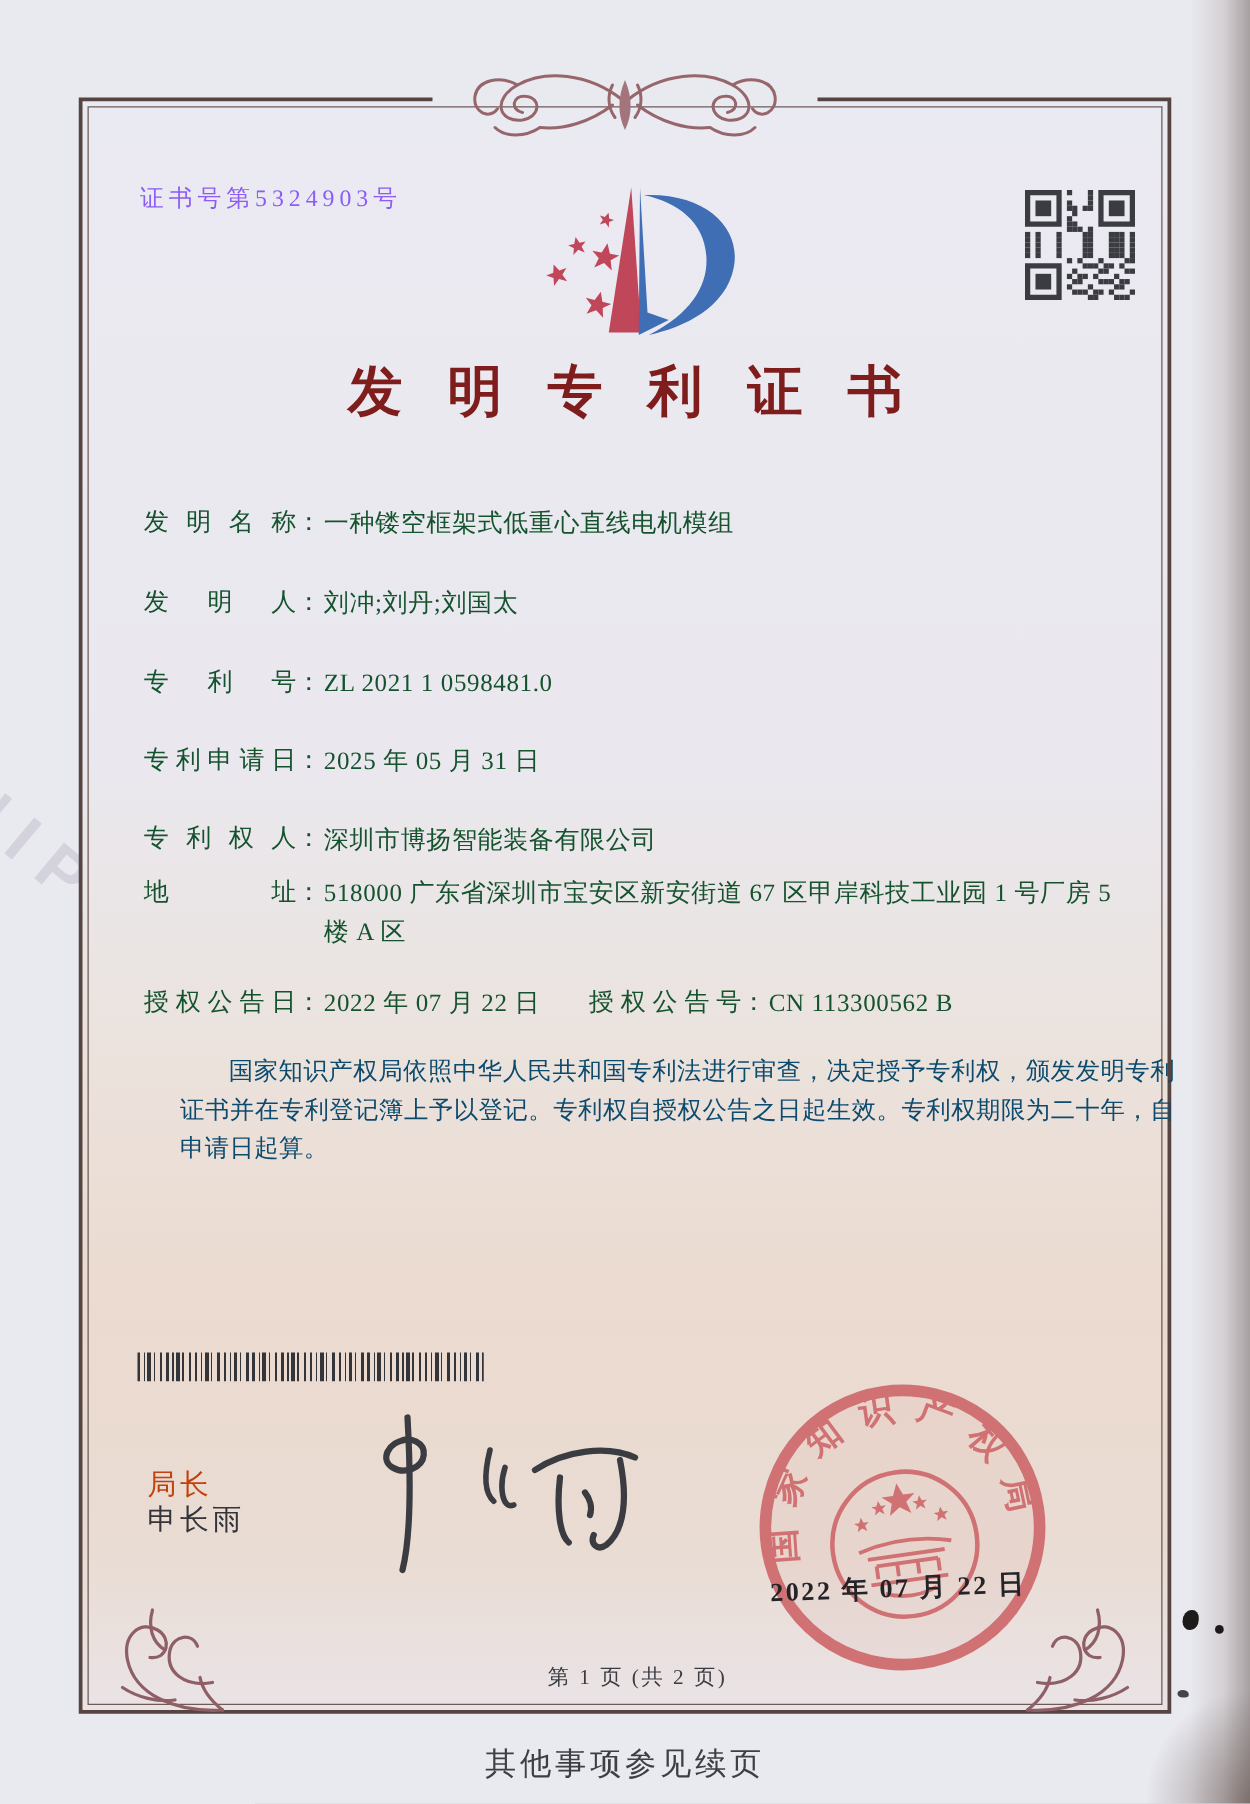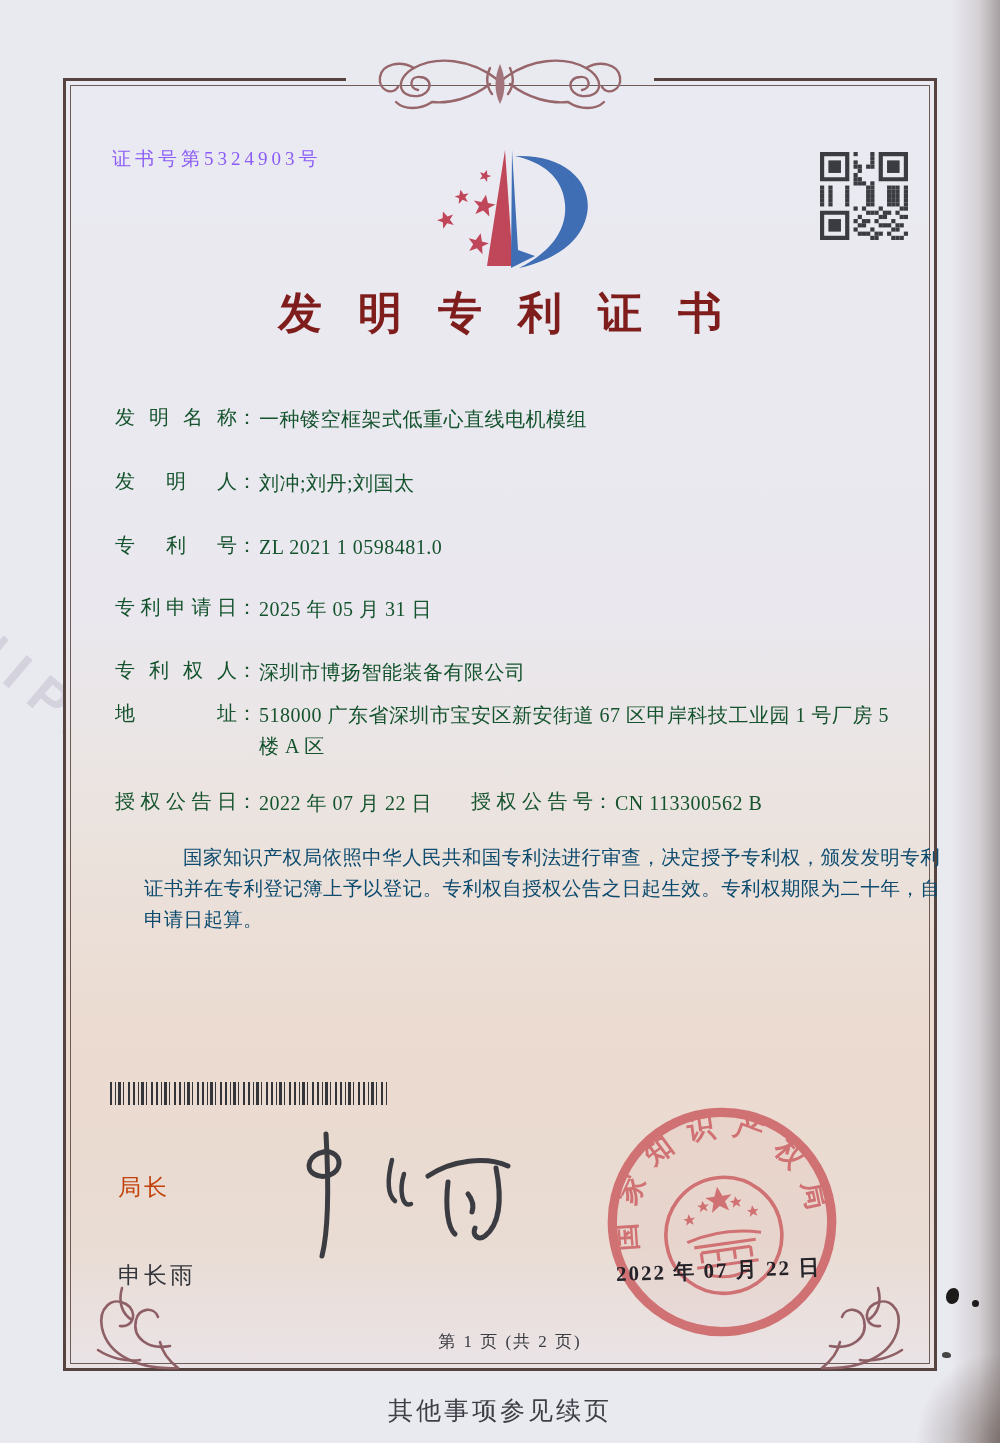--- a/index.html
+++ b/index.html
@@ -42,21 +42,21 @@
          text-align:justify;color:#0c4a6e;letter-spacing:.3px;margin-left:32px;}
   .paras p{margin:0;text-indent:2em;}
   
   .barcode{position:absolute;left:110px;top:1082px;width:277px;height:23px;
     background-image:repeating-linear-gradient(90deg,#34353b 0 2px,transparent 2px 5px,#34353b 5px 6px,
       transparent 6px 8px,#34353b 8px 11px,transparent 11px 13px,#34353b 13px 14px,transparent 14px 18px,
       #34353b 18px 20px,transparent 20px 23px);}
   
   .signer-title{position:absolute;left:118px;top:1172px;font-size:23px;letter-spacing:3px;color:#c2410c;
         font-family:"Liberation Sans","DejaVu Sans",sans-serif;}
-  .signer-name{position:absolute;left:118px;top:1260px;font-size:23px;letter-spacing:3px;color:#33353b;
+  .signer-name{position:absolute;left:118px;top:1200px;font-size:23px;letter-spacing:3px;color:#33353b;
         font-family:"Liberation Sans","DejaVu Sans",sans-serif;}
   .signature{position:absolute;left:262px;top:1122px;width:260px;height:150px;}
   
   .seal{position:absolute;left:603px;top:1103px;width:238px;height:238px;transform:rotate(-8deg);opacity:.93;}
   .seal-date{position:absolute;left:616px;top:1256px;width:230px;font-size:21px;font-weight:600;
         letter-spacing:2px;color:#232328;transform:rotate(-2deg);}
   
   .page-num{position:absolute;left:0;top:1330px;width:984px;text-align:center;font-size:17px;
         letter-spacing:2px;color:#3a3c42;margin-left:18px;}
   .note{position:absolute;left:0;top:1394px;width:1000px;text-align:center;font-size:25px;

